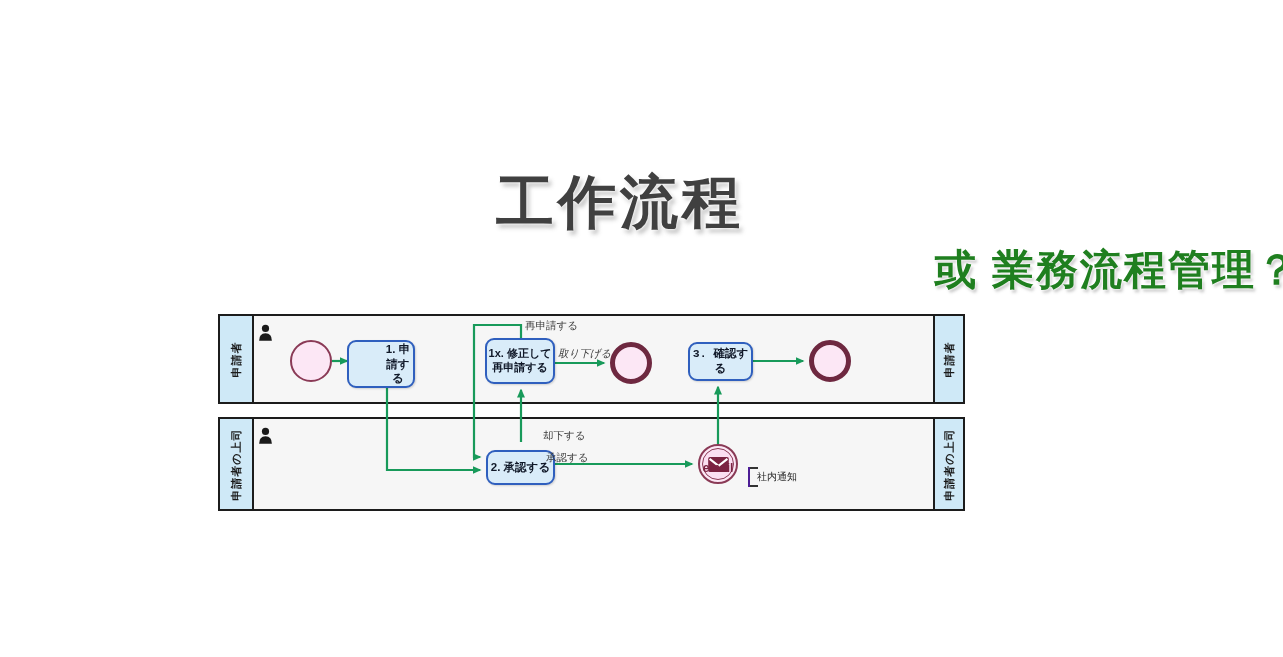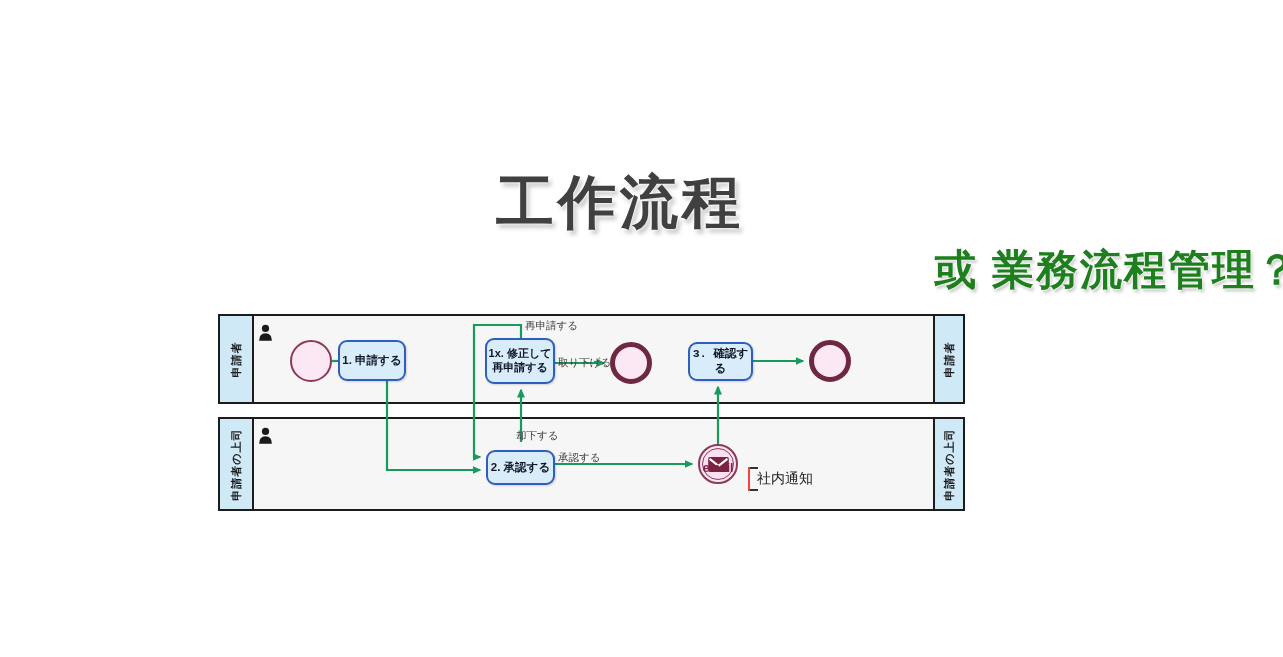--- a/index.html
+++ b/index.html
@@ -40,22 +40,22 @@
   .event{border-radius:50%;background:#fce7f5;}
   .event.start{border:2.5px solid #8a3a56;}
   .event.end{border:5px solid #6e2840;}
   .event.message-outer{border:2px solid #8a3a56;display:flex;align-items:center;justify-content:center;}
   .event-inner{width:30px;height:30px;border-radius:50%;border:1.5px solid #8a3a56;display:flex;align-items:center;justify-content:center;background:#fbdff2;}
   .email-label{position:absolute;z-index:4;font-size:12px;font-weight:bold;color:#7b2342;text-align:center;}
   
   .connector-svg{position:absolute;left:0;top:0;z-index:2;}
   .flow-label{position:absolute;z-index:4;font-size:10.5px;color:#3a3a3a;white-space:nowrap;}
   .annotation{
-    position:absolute;z-index:4;border-left:2px solid #ef4444;padding:3px 4px 3px 7px;
-    font-size:14px;color:#222;white-space:nowrap;background:transparent;
+    position:absolute;z-index:4;border-left:2px solid #4c1d95;padding:3px 4px 3px 7px;
+    font-size:10px;color:#222;white-space:nowrap;background:transparent;
   }
   .annotation::before,.annotation::after{content:"";position:absolute;left:0;width:8px;height:2px;background:#333;}
   .annotation::before{top:0;}
   .annotation::after{bottom:0;}
 </style>
 </head>
 <body>
 
 <div class="title-main">工作流程</div>
 <div class="title-sub">或 業務流程管理？</div>
@@ -105,21 +105,21 @@
       <path d="M303 128 L303 77 L303 76" marker-end="url(#arw)"></path>
       <path d="M337 49 L386 49" marker-end="url(#arw)"></path>
       <path d="M535 47 L585 47" marker-end="url(#arw)"></path>
       <path d="M337 150 L474 150" marker-end="url(#arw)"></path>
       <path d="M500 130 L500 73" marker-end="url(#arw)"></path>
     </g>
   </svg>
 
   <div class="node event start" style="left:72px;top:26px;width:42px;height:42px;"></div>
 
-  <div class="node task" style="left:120px;top:26px;width:68px;height:41px;">1. 申請する</div>
+  <div class="node task" style="left:129px;top:26px;width:68px;height:48px;padding-left:34px;">1. 申請する</div>
 
   <div class="node task" style="left:267px;top:24px;width:70px;height:46px;font-size:11px;">1x. 修正して
 再申請する</div>
 
   <div class="node event end" style="left:392px;top:28px;width:42px;height:42px;"></div>
 
   <div class="node task" style="left:470px;top:28px;width:65px;height:39px;font-family:Liberation Mono, monospace;">3. 確認する</div>
 
   <div class="node event end" style="left:591px;top:26px;width:42px;height:42px;"></div>
 
@@ -131,17 +131,17 @@
         <rect x="0" y="0" width="22" height="16" rx="2" fill="#7b2342"></rect>
         <path d="M1.5 2 L11 9.5 L20.5 2" stroke="#ffffff" stroke-width="2.2" fill="none"></path>
       </svg>
     </div>
   </div>
   <div class="email-label" style="left:475px;top:147px;width:50px;">email</div>
 
   <div class="annotation" style="left:530px;top:153px;">社内通知</div>
 
   <div class="flow-label" style="left:307px;top:5px;">再申請する</div>
-  <div class="flow-label" style="left:340px;top:42px;">取り下げる</div>
-  <div class="flow-label" style="left:298px;top:115px;">却下する</div>
-  <div class="flow-label" style="left:340px;top:137px;">承認する</div>
+  <div class="flow-label" style="left:340px;top:33px;font-style:italic;">取り下げる</div>
+  <div class="flow-label" style="left:325px;top:115px;">却下する</div>
+  <div class="flow-label" style="left:328px;top:137px;">承認する</div>
 
 </div>
 
 </body></html>

